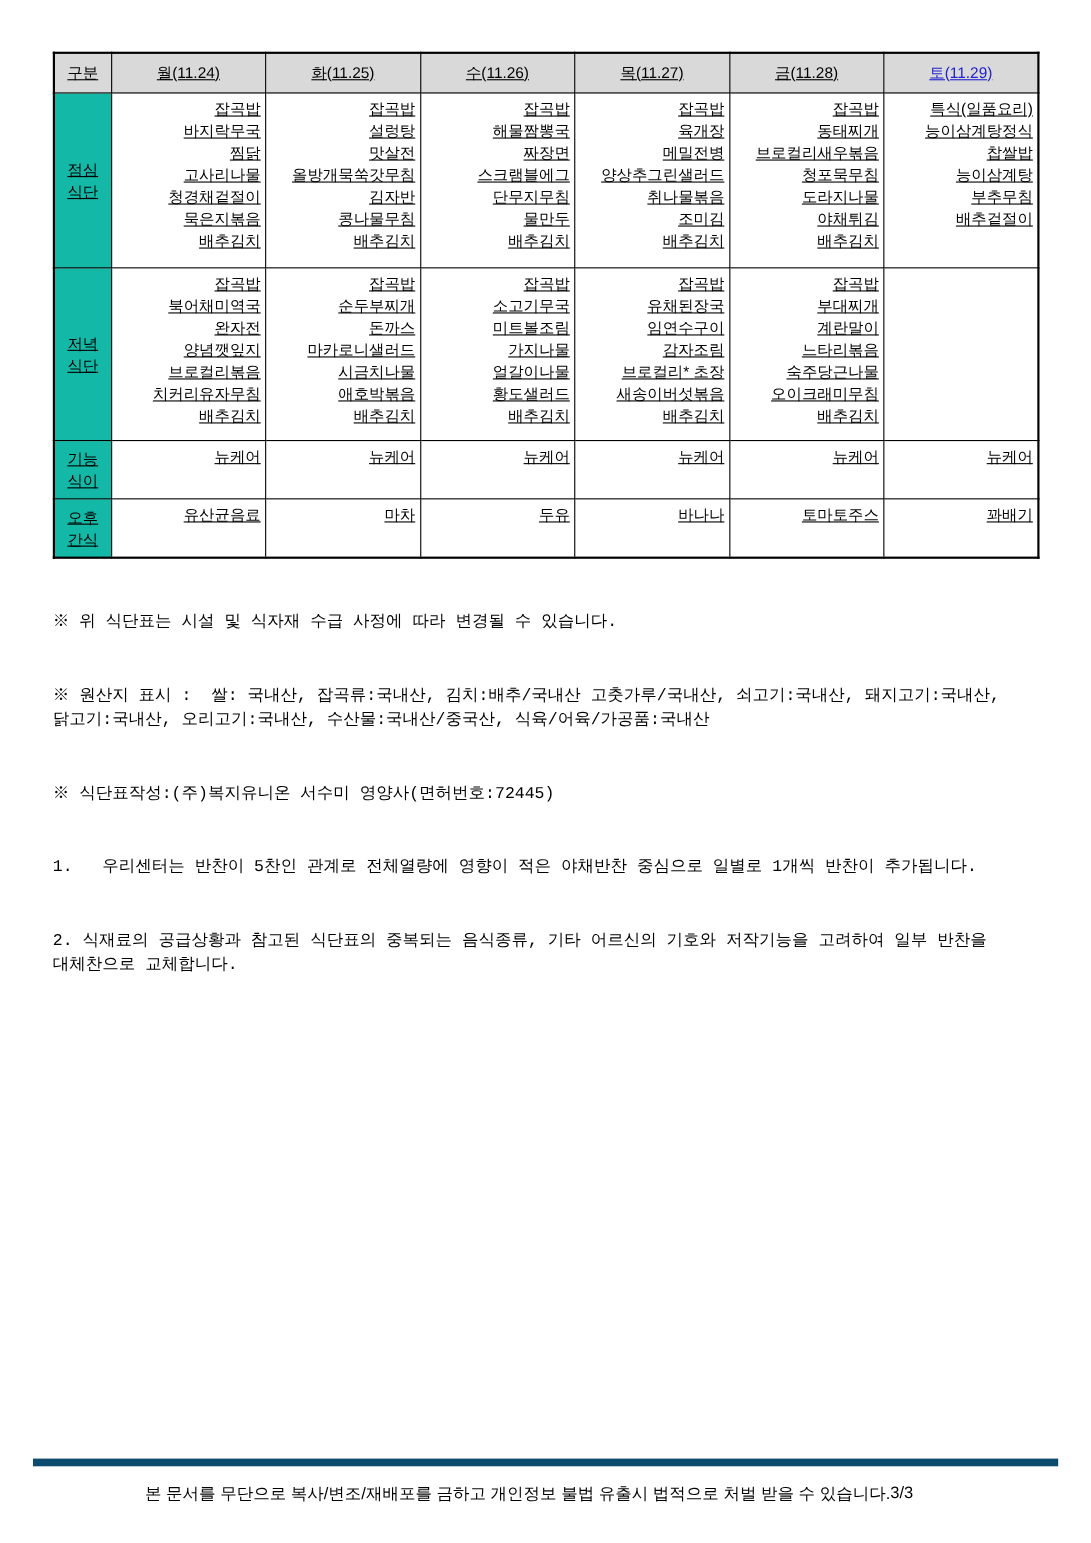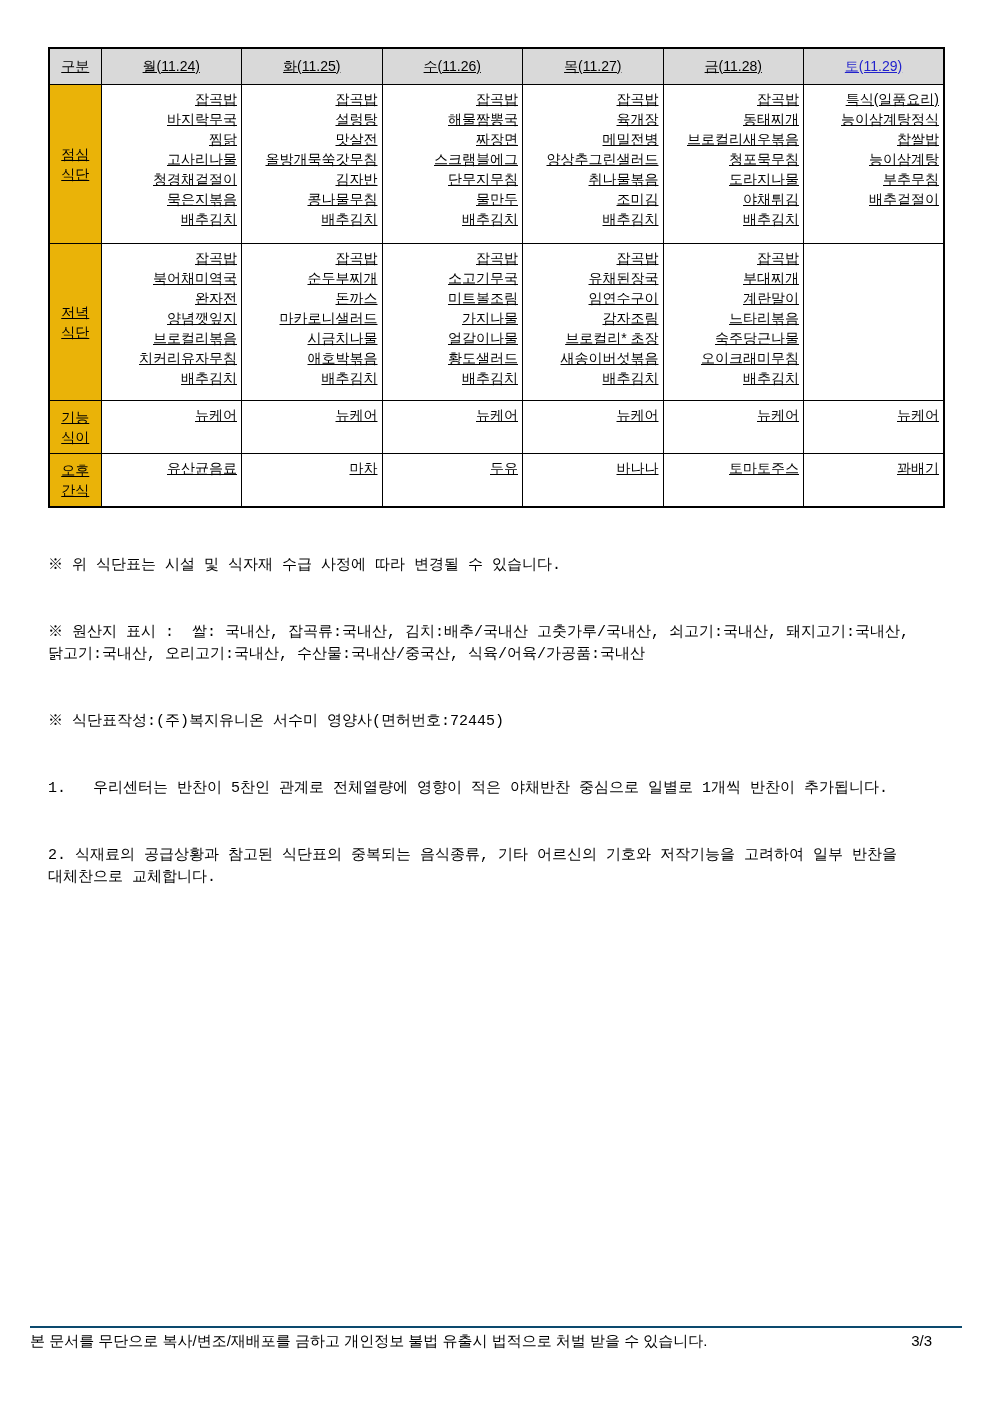--- a/index.html
+++ b/index.html
@@ -37,21 +37,21 @@
   thead th {
     background: #D9D9D9;
     font-weight: normal;
     font-size: 14px;
     height: 27px;
     text-align: center;
     vertical-align: middle;
   }
   thead th.sat { color: #2222CC; }
   td.row-label {
-    background: #eab308;
+    background: #14b8a6;
     text-align: center;
     vertical-align: middle;
     font-size: 14px;
     line-height: 20px;
     white-space: pre-line;
   }
   td.menu-cell {
     text-align: right;
     vertical-align: top;
     font-size: 14px;
@@ -68,25 +68,25 @@
     font-size: 15px;
     line-height: 22px;
     white-space: pre-wrap;
   }
   .notes p { margin: 0 0 1px 0; font-family: Liberation Mono, monospace; }
   .footer {
     position: absolute;
     left: 30px;
     top: 1326px;
     width: 932px;
-    border-top: 2px solid #0c4a6e;
-    padding-top: 4px;
+    border-top: 7px solid #0c4a6e;
+    padding-top: 16px;
     font-size: 15px;
     display: flex;
-    justify-content: space-between;
+    justify-content: center;
   }
   .footer .pagenum { padding-right: 30px; }
 </style>
 </head>
 <body>
 
 <div class="page">
   <div class="content">
 
     <table class="menu">

